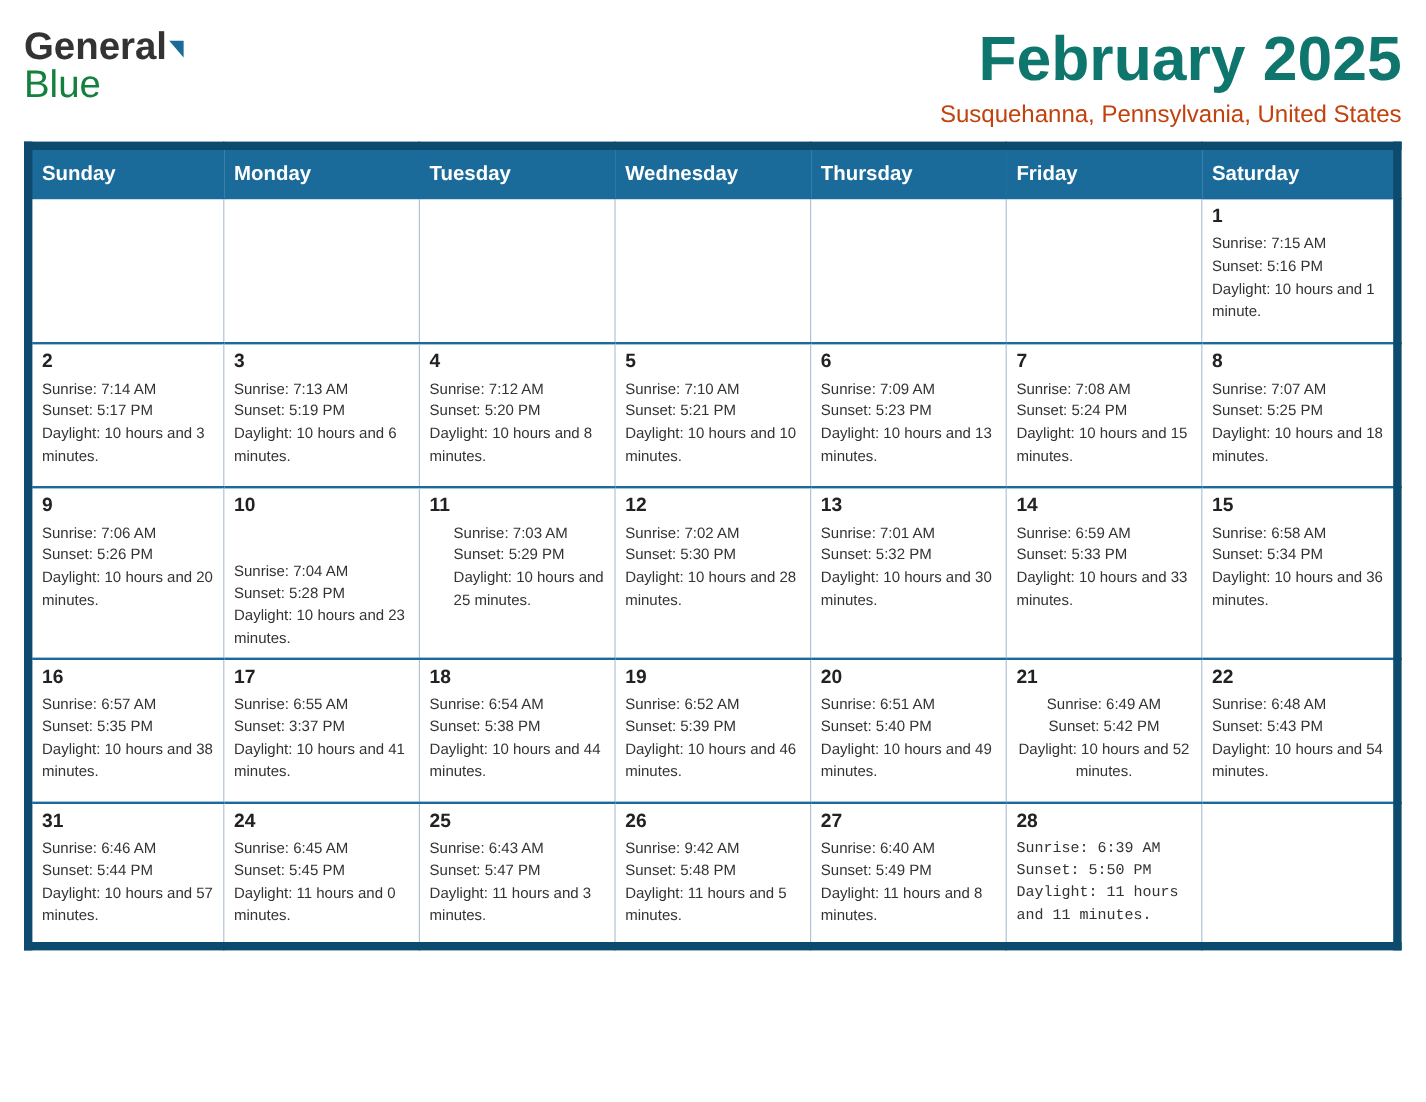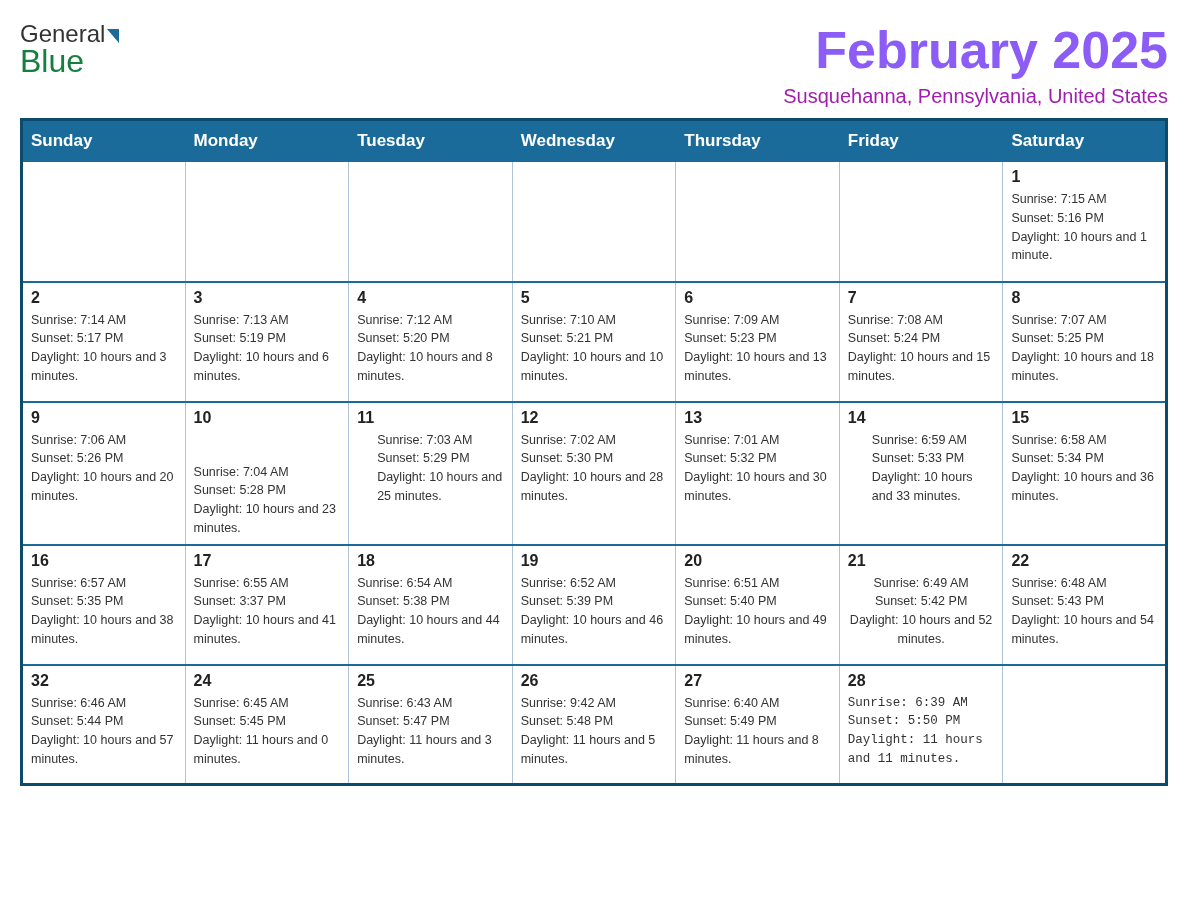--- a/index.html
+++ b/index.html
@@ -15,22 +15,22 @@
       justify-content: space-between;
       align-items: flex-start;
       margin-bottom: 10px;
     }
     .logo {
       display: flex;
       flex-direction: column;
       align-items: flex-start;
     }
     .logo-text-general {
-      font-size: 24px;
-      font-weight: normal;
+      font-size: 32px;
+      font-weight: bold;
       color: #333;
     }
     .logo-text-general span.arrow {
       display: inline-block;
       width: 0;
       height: 0;
       border-left: 12px solid transparent;
       border-right: 0px solid transparent;
       border-top: 14px solid #1a6b9a;
       margin-left: 2px;
@@ -41,31 +41,31 @@
       font-weight: normal;
       color: #15803d;
       margin-top: -5px;
     }
     .title-section {
       text-align: right;
     }
     .month-title {
       font-size: 52px;
       font-weight: bold;
-      color: #8b5cf6;
+      color: #0f766e;
     }
     .location-title {
       font-size: 20px;
-      color: #a21caf;
+      color: #c2410c;
       margin-top: 5px;
     }
     .calendar {
       width: 100%;
       border-collapse: collapse;
-      border: 3px solid #0c4a6e;
+      border: 7px solid #0c4a6e;
     }
     .calendar th {
       background-color: #1a6b9a;
       color: #fff;
       font-size: 17px;
       font-weight: bold;
       padding: 10px 8px;
       text-align: left;
       border: 1px solid #1a6b9a;
     }
@@ -207,21 +207,21 @@
 Daylight: 10 hours and 28 minutes.</div>
         </td>
         <td>
           <div class="day-number">13</div>
           <div class="day-info" style="white-space: pre-line;">Sunrise: 7:01 AM
 Sunset: 5:32 PM
 Daylight: 10 hours and 30 minutes.</div>
         </td>
         <td>
           <div class="day-number">14</div>
-          <div class="day-info" style="white-space: pre-line; margin-left: 24px;">Sunrise: 6:59 AM
+          <div class="day-info" style="white-space: pre-line;">Sunrise: 6:59 AM
 Sunset: 5:33 PM
 Daylight: 10 hours and 33 minutes.</div>
         </td>
         <td>
           <div class="day-number">15</div>
           <div class="day-info" style="white-space: pre-line;">Sunrise: 6:58 AM
 Sunset: 5:34 PM
 Daylight: 10 hours and 36 minutes.</div>
         </td>
       </tr>
@@ -264,21 +264,21 @@
         </td>
         <td>
           <div class="day-number">22</div>
           <div class="day-info" style="white-space: pre-line;">Sunrise: 6:48 AM
 Sunset: 5:43 PM
 Daylight: 10 hours and 54 minutes.</div>
         </td>
       </tr>
       <tr class="row-top-border">
         <td>
-          <div class="day-number">32</div>
+          <div class="day-number">31</div>
           <div class="day-info" style="white-space: pre-line;">Sunrise: 6:46 AM
 Sunset: 5:44 PM
 Daylight: 10 hours and 57 minutes.</div>
         </td>
         <td>
           <div class="day-number">24</div>
           <div class="day-info" style="white-space: pre-line;">Sunrise: 6:45 AM
 Sunset: 5:45 PM
 Daylight: 11 hours and 0 minutes.</div>
         </td>

